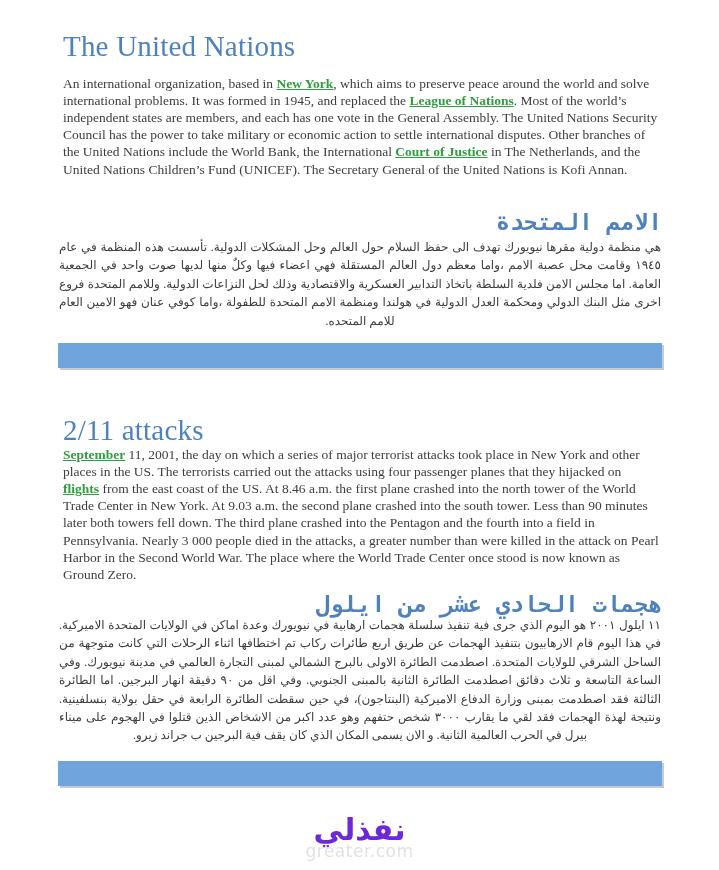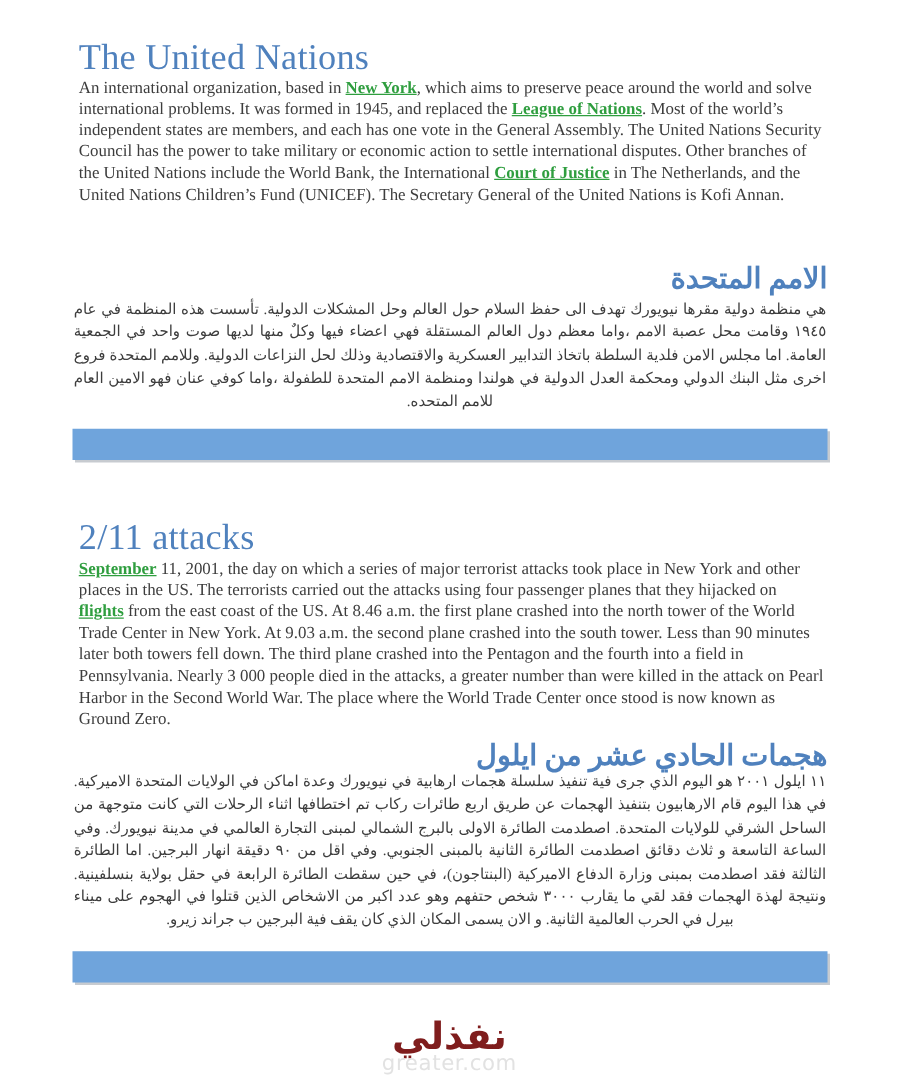--- a/index.html
+++ b/index.html
@@ -13,50 +13,50 @@
   }
   .p-en{
     position:absolute;left:63px;width:597px;font-size:13.5px;line-height:17.2px;
     color:#3d3d3d;text-align:left;
   }
   .inline-link{
     color:#2f9e3f;font-weight:bold;text-decoration:underline;cursor:pointer;
   }
   .h-ar{
     position:absolute;right:57px;color:#4f81bd;font-size:23px;
-    font-family:Liberation Serif, serif;direction:rtl;white-space:nowrap;
+    font-family:Liberation Mono, monospace;direction:rtl;white-space:nowrap;
   }
   .p-ar{
     position:absolute;left:59px;width:602px;font-size:12px;line-height:18.4px;
     color:#3d3d3d;font-family:Liberation Serif, serif;direction:rtl;
     text-align:justify;text-align-last:center;-moz-text-align-last:center;
   }
   .bar{
     position:absolute;left:58px;width:604px;height:25px;background:#6fa4dc;
     box-shadow:2px 2px 0 rgba(130,140,150,0.45);
   }
   .watermark{
     position:absolute;left:0;right:0;top:814px;text-align:center;
     font-family:"DejaVu Sans",sans-serif;
   }
   .wm-logo{
-    font-weight:bold;font-size:30px;line-height:32px;color:#7f1d1d;direction:rtl;
+    font-weight:bold;font-size:30px;line-height:32px;color:#6d28d9;direction:rtl;
   }
   .wm-site{
     font-size:17px;line-height:17px;color:#e2e2e2;letter-spacing:0.5px;margin-top:-3px;
   }
 </style>
 </head>
 <body>
 
 <div class="page">
 
   <h1 class="h-en" style="top:11px;">The United Nations</h1>
 
-  <p class="p-en" style="top:47px;">
+  <p class="p-en" style="top:61px;">
     <span>An international organization, based in </span><a class="inline-link">New York</a><span>, which aims to preserve peace around the world and solve international problems. It was formed in 1945, and replaced the </span><a class="inline-link">League of Nations</a><span>. Most of the world’s independent states are members, and each has one vote in the General Assembly. The United Nations Security Council has the power to take military or economic action to settle international disputes. Other branches of the United Nations include the World Bank, the International </span><a class="inline-link">Court of Justice</a><span> in The Netherlands, and the United Nations Children’s Fund (UNICEF). The Secretary General of the United Nations is Kofi Annan.</span>
   </p>
 
   <h2 class="h-ar" style="top:190px;">الامم المتحدة</h2>
 
   <p class="p-ar" style="top:226px;">هي منظمة دولية مقرها نيويورك تهدف الى حفظ السلام حول العالم وحل المشكلات الدولية. تأسست هذه المنظمة في عام ١٩٤٥ وقامت محل عصبة الامم ،واما معظم دول العالم المستقلة فهي اعضاء فيها وكلٌ منها لديها صوت واحد في الجمعية العامة. اما مجلس الامن فلدية السلطة باتخاذ التدابير العسكرية والاقتصادية وذلك لحل النزاعات الدولية. وللامم المتحدة فروع اخرى مثل البنك الدولي ومحكمة العدل الدولية في هولندا ومنظمة الامم المتحدة للطفولة ،واما كوفي عنان فهو الامين العام للامم المتحده.</p>
 
   <div class="bar" style="top:343px;"></div>
 
   <h1 class="h-en" style="top:395px;">2/11 attacks</h1>

